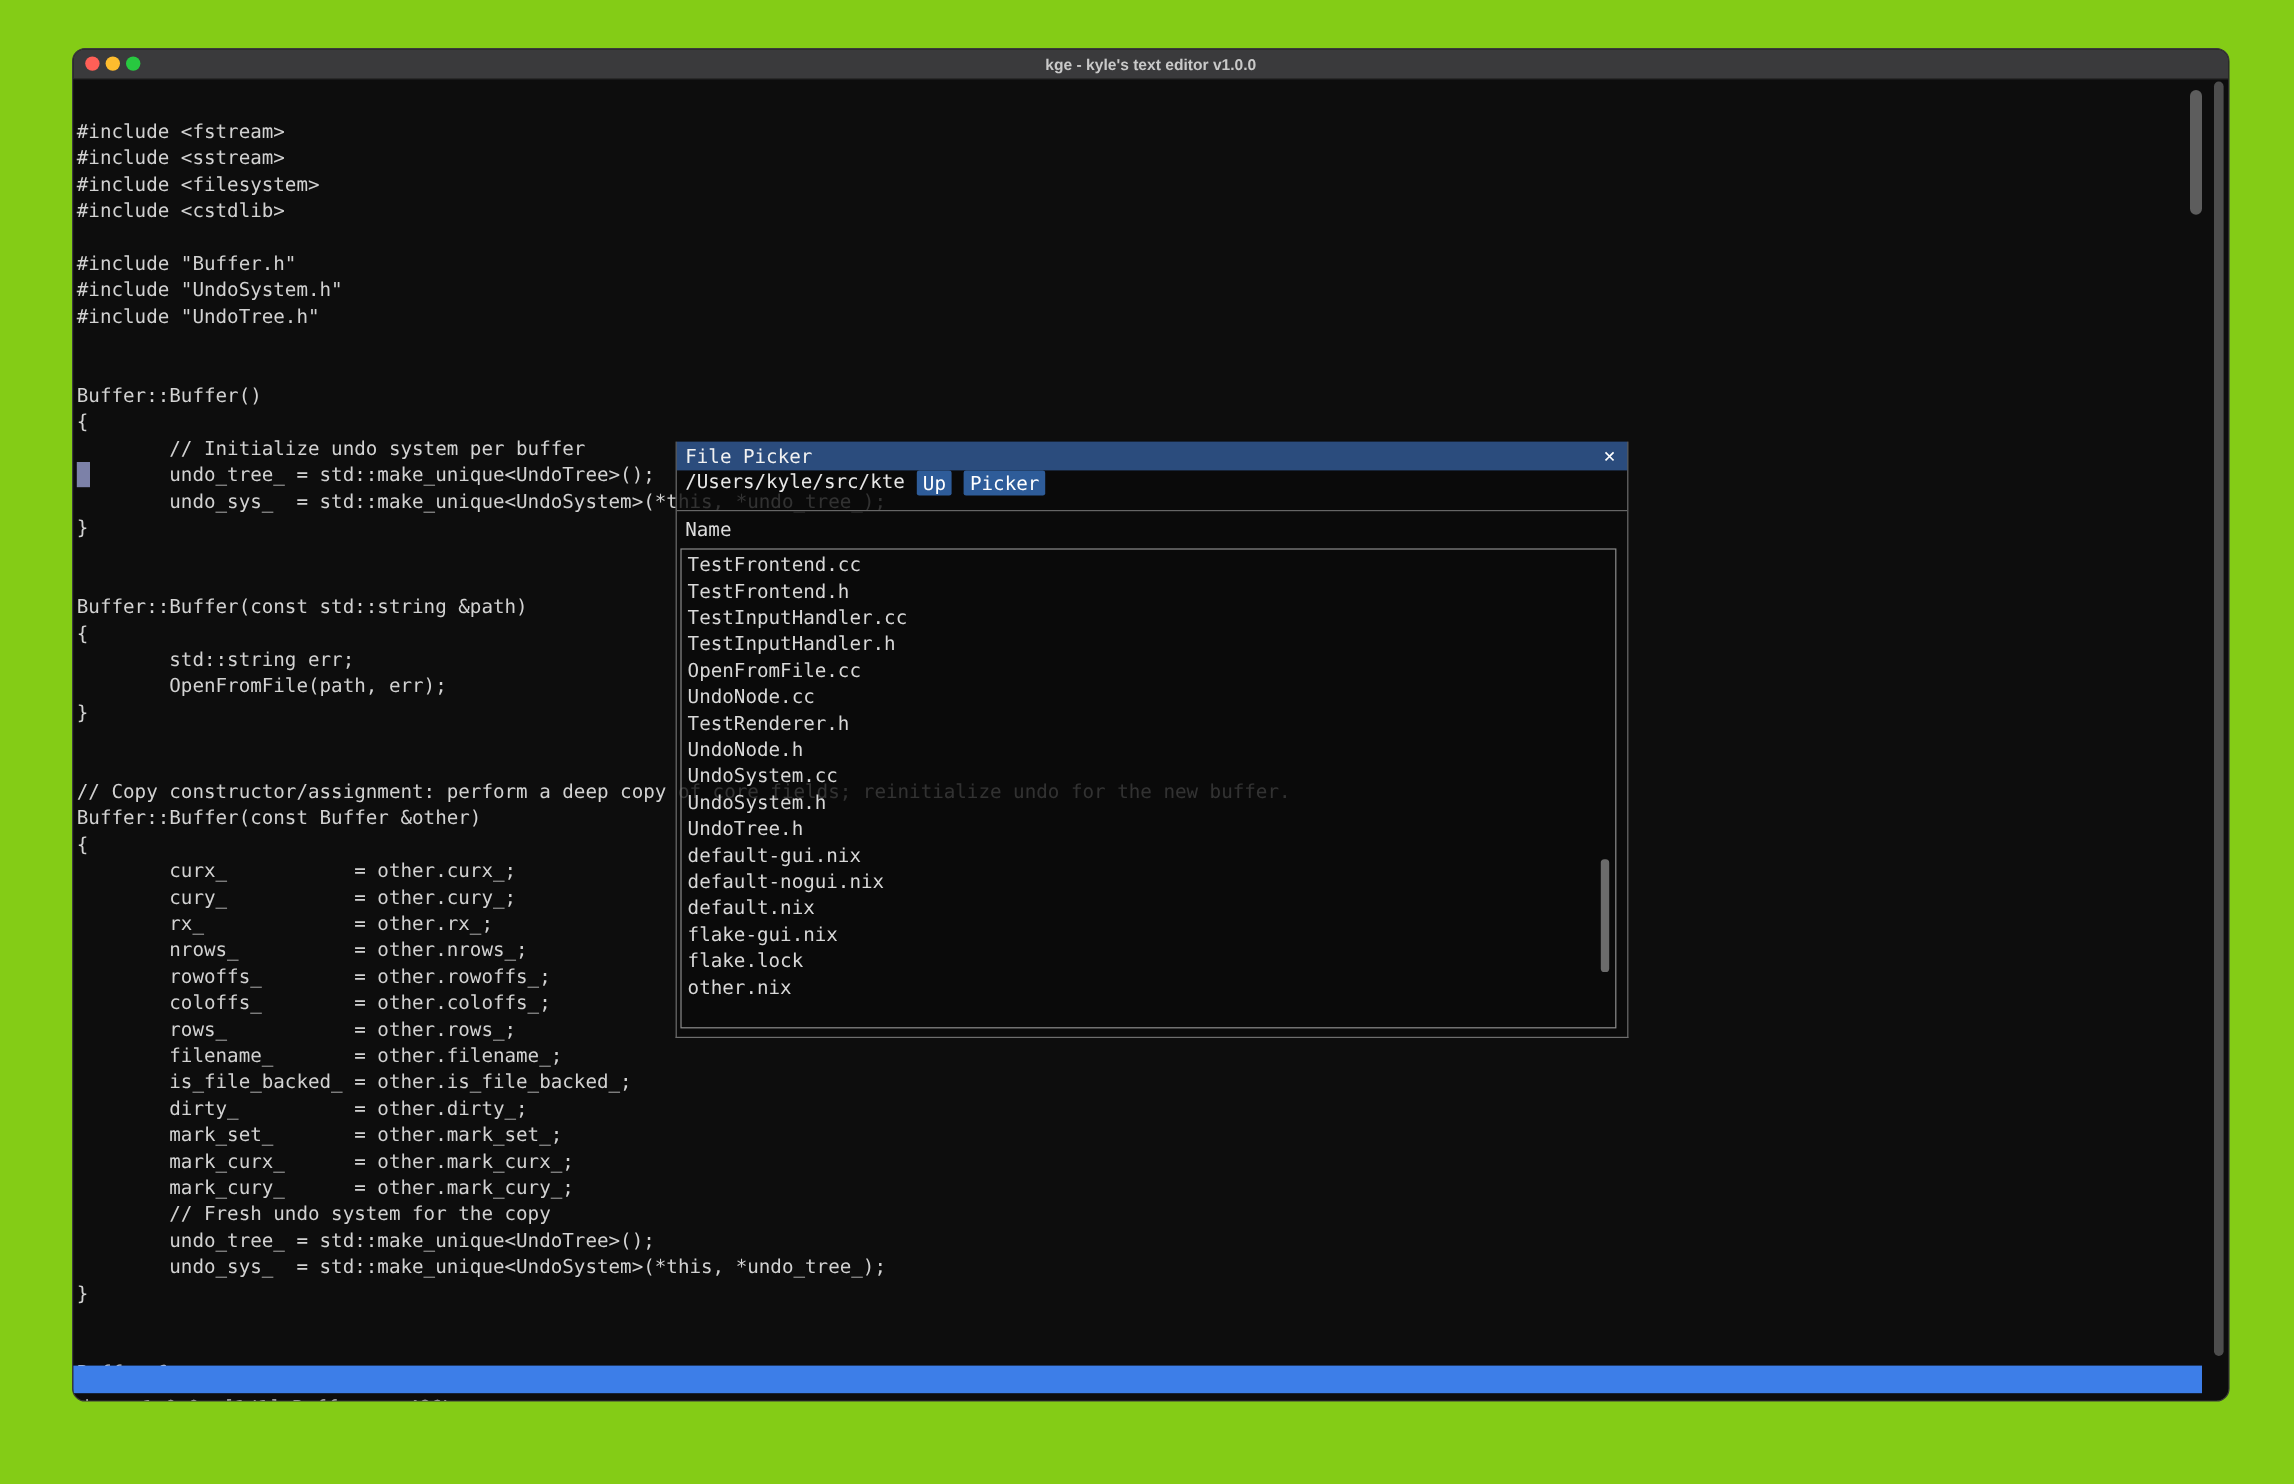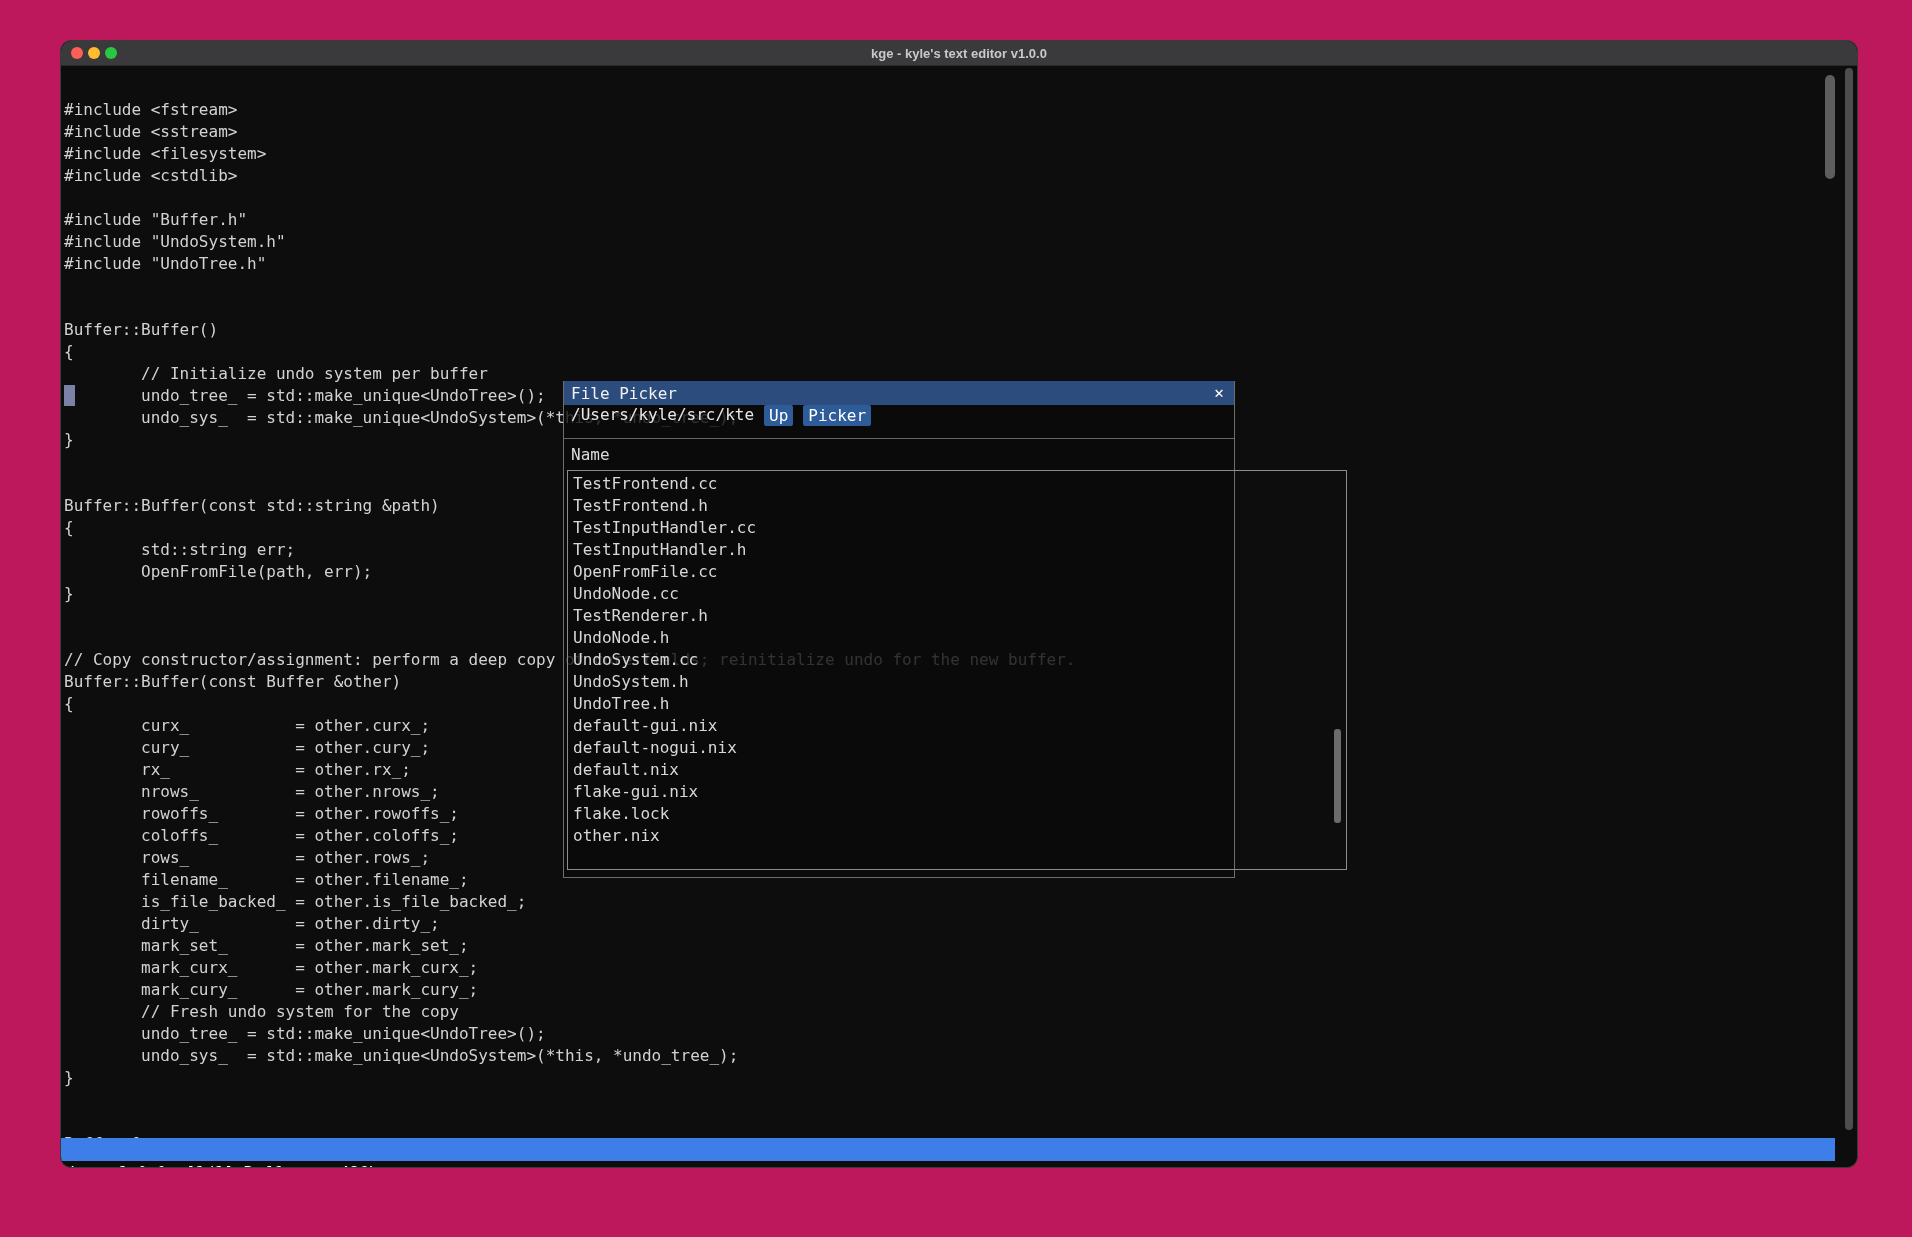--- a/index.html
+++ b/index.html
@@ -1,19 +1,19 @@
 <!DOCTYPE html>
 <html><head>
 <meta charset="utf-8">
 <style>
   * { margin:0; padding:0; box-sizing:border-box; }
   html,body { background:#000; }
   #app {
     position:relative; width:1912px; height:1237px;
-    background:#be185d; overflow:hidden;
+    background:#84cc16; overflow:hidden;
     font-family:"DejaVu Sans Mono", monospace;
   }
   
   .window {
     position:absolute; left:60px; top:40px; width:1798px; height:1128px;
     background:#0d0d0d; border:1px solid #3a3a3a; border-radius:11px;
     overflow:hidden;
   }
   .titlebar {
     position:relative; height:25px; background:#3a3a3c;
@@ -43,21 +43,21 @@
   .editor-thumb {
     position:absolute; left:1764px; top:34px; width:10px; height:104px;
     background:#5d5d5d; border-radius:5px;
   }
   .window-scroll-strip {
     position:absolute; left:1784px; top:27px; width:8px; height:1062px;
     background:#4d4d4d; border-radius:4px;
   }
   
   .dialog {
-    position:absolute; left:502px; top:340px; width:672px; height:497px;
+    position:absolute; left:502px; top:327px; width:794px; height:497px;
     background:rgba(10,10,10,0.8);
     border:1px solid #6e6e6e; border-top:none;
     font-size:16px;
   }
   .dialog-titlebar {
     height:24px; background:#2b4c7d; display:flex; align-items:center;
     color:#f2f2f2; padding:0 10px 0 7px;
   }
   .dialog-title { flex:1; }
   .dialog-x { color:#ffffff; cursor:default; font-size:16px; line-height:1; }

